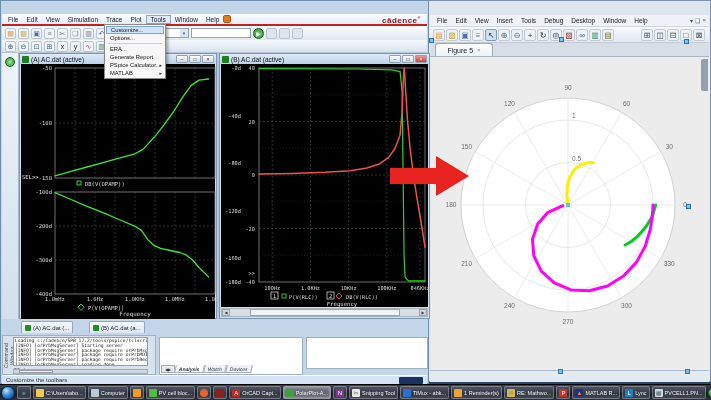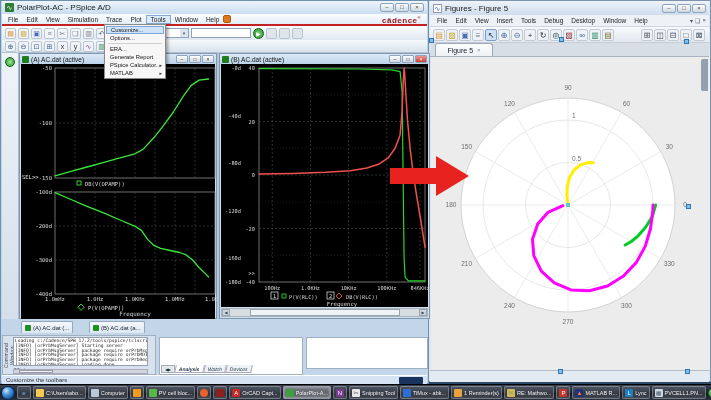--- a/index.html
+++ b/index.html
@@ -98,29 +98,20 @@
   .battery-pill{height:10px;min-width:20px;border-radius:5px;background:linear-gradient(#8fe08f,#2f9e2f);border:1px solid #1d6e1d;color:#fff;font-size:5px;line-height:9px;text-align:center;padding:0 2px;}
   text{font-family:"DejaVu Sans Mono",monospace;}
   .sans{font-family:"Liberation Sans",sans-serif;}
 </style>
 </head>
 <body>
 
 <div id="screen">
 
   <div id="pspice-win" class="abs">
-    <div class="abs ps-titlebar">
-      <div class="appicon">∿</div>
-      <span class="ps-title">PolarPlot-AC - PSpice A/D</span>
-      <div class="winbtns">
-        <div class="wbtn">–</div>
-        <div class="wbtn">□</div>
-        <div class="wbtn">×</div>
-      </div>
-    </div>
     <div class="abs ps-menubar">
       <div id="ps-menu" style="display:flex;">
           <div class="menu-item">File</div>
           <div class="menu-item">Edit</div>
           <div class="menu-item">View</div>
           <div class="menu-item">Simulation</div>
           <div class="menu-item">Trace</div>
           <div class="menu-item">Plot</div>
           <div class="menu-item open">Tools</div>
           <div class="menu-item">Window</div>
@@ -333,29 +324,20 @@
         <div class="dd-item">Options...</div>
         <div class="dd-sep"></div>
         <div class="dd-item">ERA...</div>
         <div class="dd-item">Generate Report</div>
         <div class="dd-item">PSpice Calculator...<span class="sub">▸</span></div>
         <div class="dd-item">MATLAB<span class="sub">▸</span></div>
       </div>
   </div>
 
   <div id="matlab-win" class="abs">
-    <div class="abs ml-titlebar">
-      <div class="mlicon">∿</div>
-      <span class="ml-title">Figures - Figure 5</span>
-      <div class="winbtns">
-        <div class="wbtn">–</div>
-        <div class="wbtn">□</div>
-        <div class="wbtn">×</div>
-      </div>
-    </div>
     <div class="abs ml-menubar">
       <div id="ml-menu" style="display:flex;">
           <div class="menu-item">File</div>
           <div class="menu-item">Edit</div>
           <div class="menu-item">View</div>
           <div class="menu-item">Insert</div>
           <div class="menu-item">Tools</div>
           <div class="menu-item">Debug</div>
           <div class="menu-item">Desktop</div>
           <div class="menu-item">Window</div>

